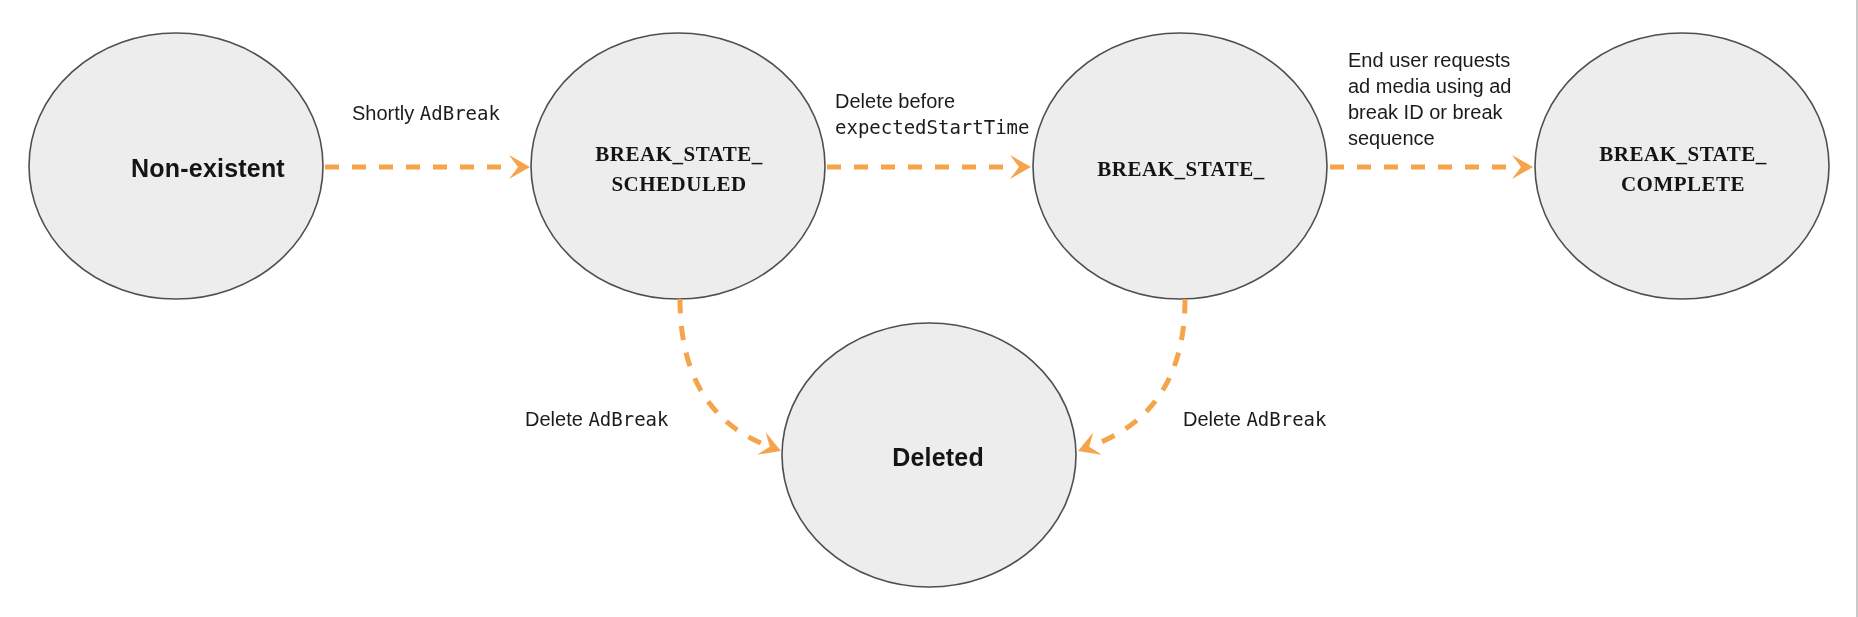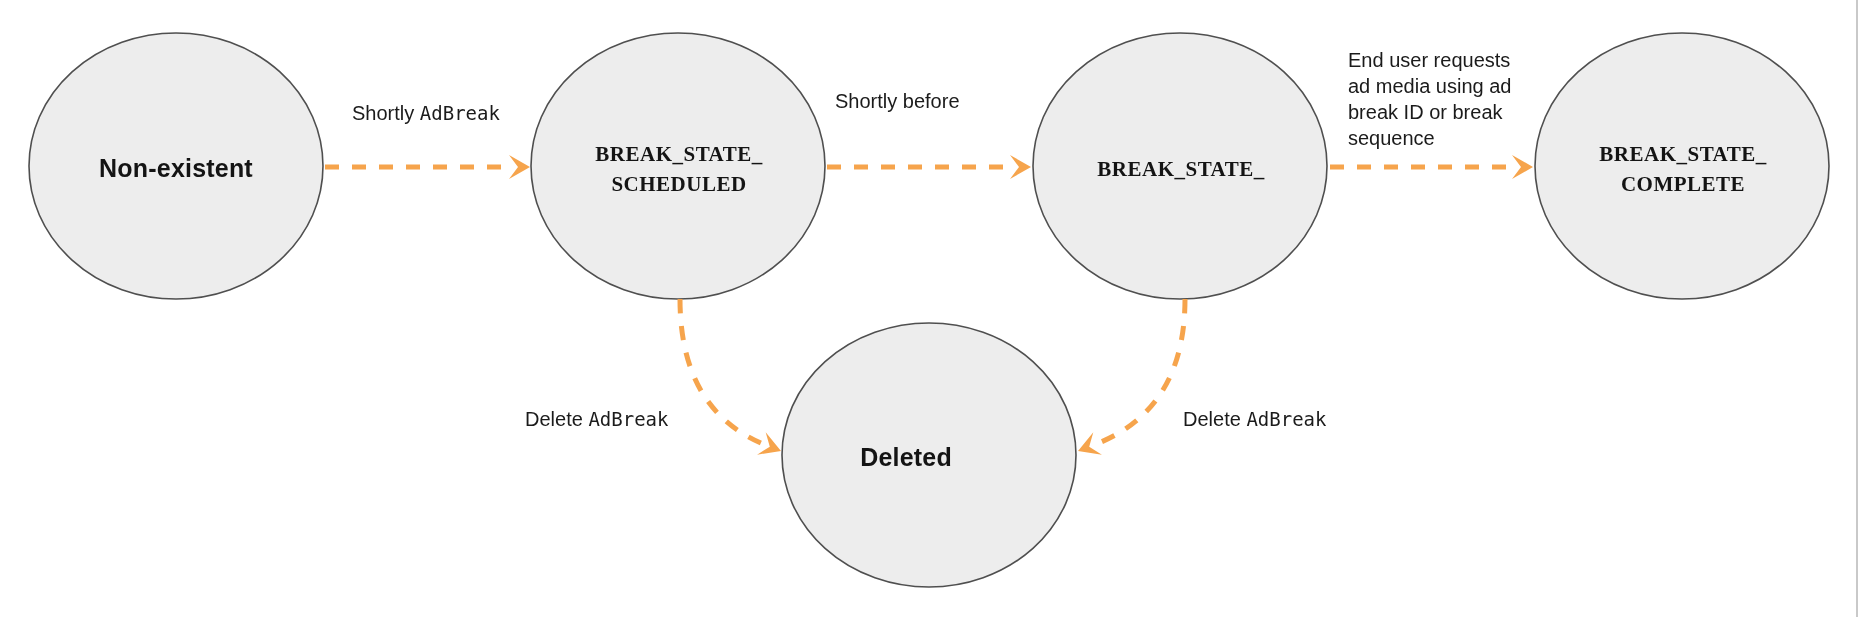--- a/index.html
+++ b/index.html
@@ -19,20 +19,21 @@
     transform: translate(-50%, -50%);
     text-align: center;
     white-space: nowrap;
     color: #141414;
   }
   .node-label.sans {
     font-family: "Liberation Sans", sans-serif;
     font-weight: bold;
     font-size: 25px;
     letter-spacing: 0.2px;
+    margin-left: 32px;
   }
   .node-label.mono {
     font-family: Liberation Serif, serif;
     font-weight: bold;
     font-size: 21px;
     line-height: 30px;
     letter-spacing: 0.5px;
   }
   .node-label .line { display: block; }
 
@@ -99,21 +100,22 @@
   <div class="node-label mono" style="left:1683px; top:169px;">
     <span class="line">BREAK_STATE_</span>
     <span class="line">COMPLETE</span>
   </div>
 
   <div class="node-label sans" style="left:906px; top:457px;">Deleted</div>
 
   <div class="edge-label" style="left:352px; top:100px;"><span>Shortly </span><span class="code">AdBreak</span></div>
 
   <div class="edge-label" style="left:835px; top:88px;">
-    <span class="block">Shortly before</span>
+    <span class="block">Delete before</span>
+    <span class="block code">expectedStartTime</span>
   </div>
 
   <div class="edge-label wrap" style="left:1348px; top:47px;">End user requests ad media using ad break ID or break sequence</div>
 
   <div class="edge-label" style="left:525px; top:406px;"><span>Delete </span><span class="code">AdBreak</span></div>
 
   <div class="edge-label" style="left:1183px; top:406px;"><span>Delete </span><span class="code">AdBreak</span></div>
 
   <div class="window-edge"></div>
 </div>

